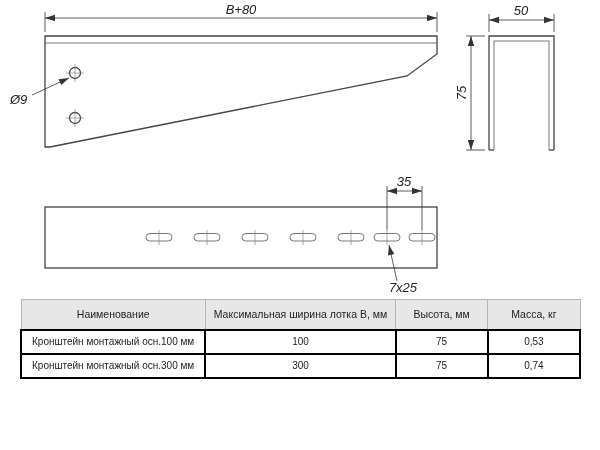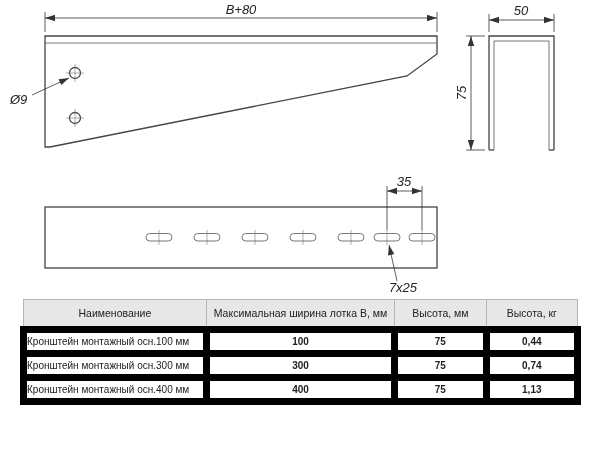--- a/index.html
+++ b/index.html
@@ -15,22 +15,22 @@
   svg .dim     { fill:none; stroke:#333; stroke-width:0.8; }
   svg text { font-family:"Liberation Sans", sans-serif; font-style:italic; font-size:13px; fill:#222; }
   table.spec {
     position:absolute; left:20px; top:299px; width:561px;
     border-collapse:collapse; font-size:10px; color:#222; table-layout:fixed;
   }
   table.spec th {
     background:#e7e7e7; font-weight:normal; font-size:10.5px; height:30px;
     border:1px solid #b5b5b5; padding:2px 6px; text-align:center;
   }
-  table.spec td { border:7px solid #000000; padding:1px 0; height:24px; text-align:left; }
-  table.spec td.c { text-align:center;font-weight:bold; }
+  table.spec td { border:2px solid #000000; padding:1px 10px; height:24px; text-align:left; }
+  table.spec td.c { text-align:center; }
 </style>
 </head>
 <body>
 
 <div class="sheet">
 
   <svg class="drawing" width="600" height="296" viewBox="0 0 600 296">
     <defs>
       <marker id="arr" markerWidth="12" markerHeight="10" refX="11" refY="5" orient="auto-start-reverse" markerUnits="userSpaceOnUse">
         <path d="M11 5 L1 1.8 L1 8.2 Z" fill="#333"></path>
@@ -113,38 +113,32 @@
       <col style="width:33%">
       <col style="width:34%">
       <col style="width:16.5%">
       <col style="width:16.5%">
     </colgroup>
     <thead>
       <tr>
         <th>Наименование</th>
         <th>Максимальная ширина лотка B, мм</th>
         <th>Высота, мм</th>
-        <th>Высота, кг</th>
+        <th>Масса, кг</th>
       </tr>
     </thead>
     <tbody>
         <tr>
           <td>Кронштейн монтажный осн.100 мм</td>
           <td class="c">100</td>
           <td class="c">75</td>
-          <td class="c">0,44</td>
+          <td class="c">0,53</td>
         </tr>
         <tr>
           <td>Кронштейн монтажный осн.300 мм</td>
           <td class="c">300</td>
           <td class="c">75</td>
           <td class="c">0,74</td>
         </tr>
-        <tr>
-          <td>Кронштейн монтажный осн.400 мм</td>
-          <td class="c">400</td>
-          <td class="c">75</td>
-          <td class="c">1,13</td>
-        </tr>
       </tbody>
   </table>
 
 </div>
 
 </body></html>

